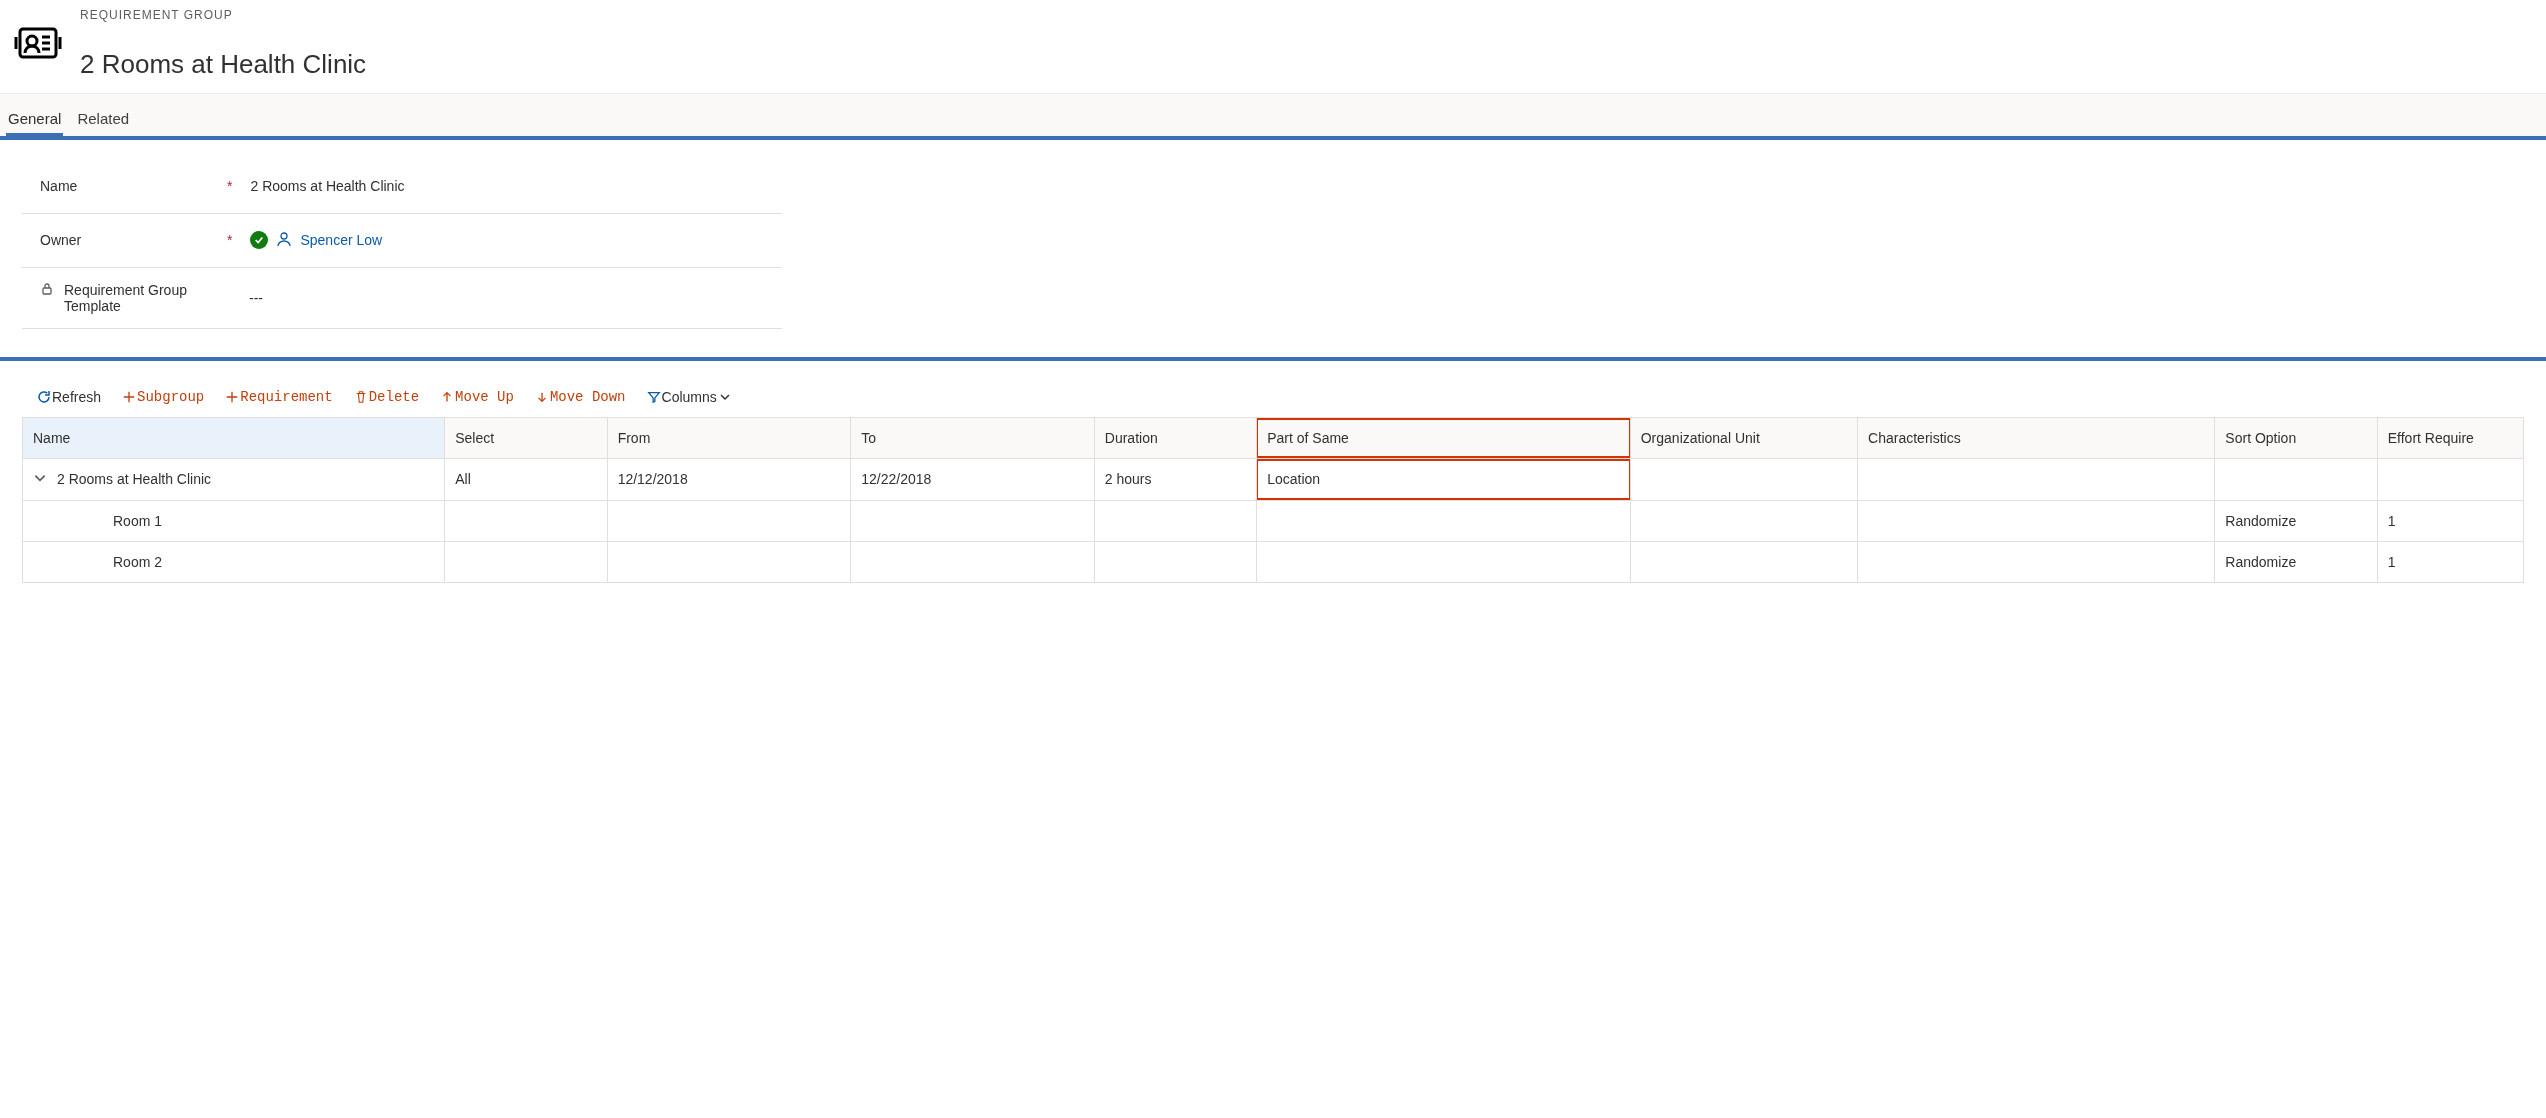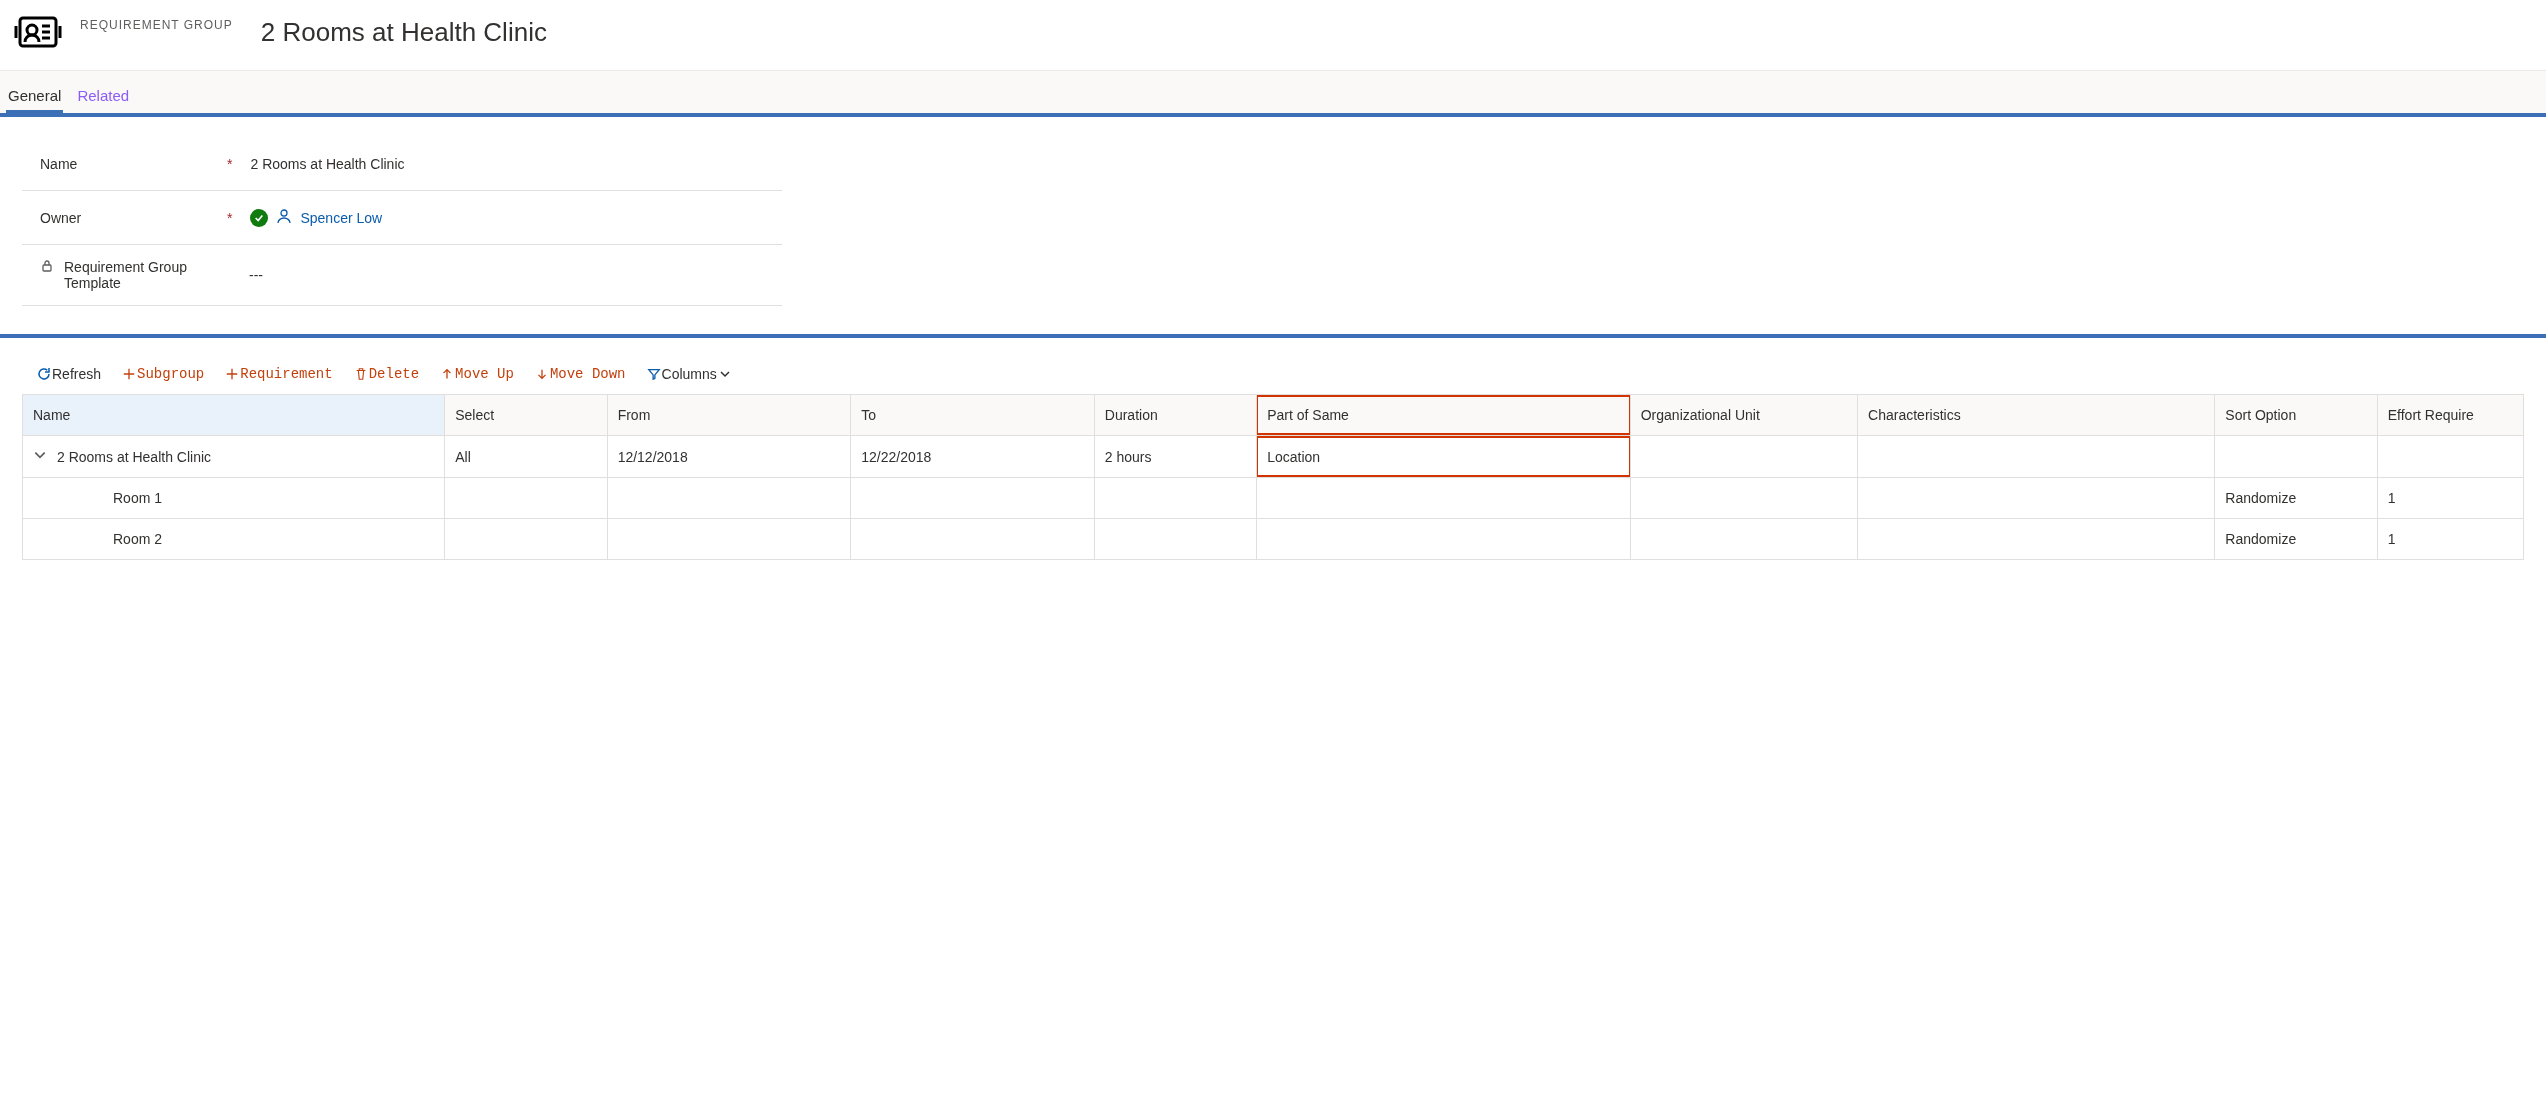--- a/index.html
+++ b/index.html
@@ -18,21 +18,21 @@
     gap: 18px;
     padding: 8px 14px 14px 14px;
   }
   .header-icon {
     width: 48px;
     height: 48px;
     display: flex;
     align-items: center;
     justify-content: center;
   }
-  .header-text { display: flex; flex-direction: row; gap: 28px; }
+  .header-text { display: flex; flex-direction: column; gap: 28px; }
   .eyebrow {
     font-size: 12px;
     letter-spacing: 1px;
     color: #605e5c;
     text-transform: uppercase;
   }
   .title {
     font-size: 26px;
     font-weight: 400;
     line-height: 1.1;
@@ -42,21 +42,21 @@
   .tabs {
     display: flex;
     gap: 12px;
     padding: 10px 6px 0 6px;
     background: #faf9f8;
     border-top: 1px solid #edebe9;
   }
   .tab {
     padding: 6px 2px;
     font-size: 15px;
-    color: #8b5cf6;
+    color: #404040;
     cursor: pointer;
     border-bottom: 3px solid transparent;
   }
   .tab.active {
     color: #323130;
     font-weight: 400;
     border-bottom-color: #3b6fb6;
   }
 
   .blue-rule { height: 4px; background: #3b6fb6; }

